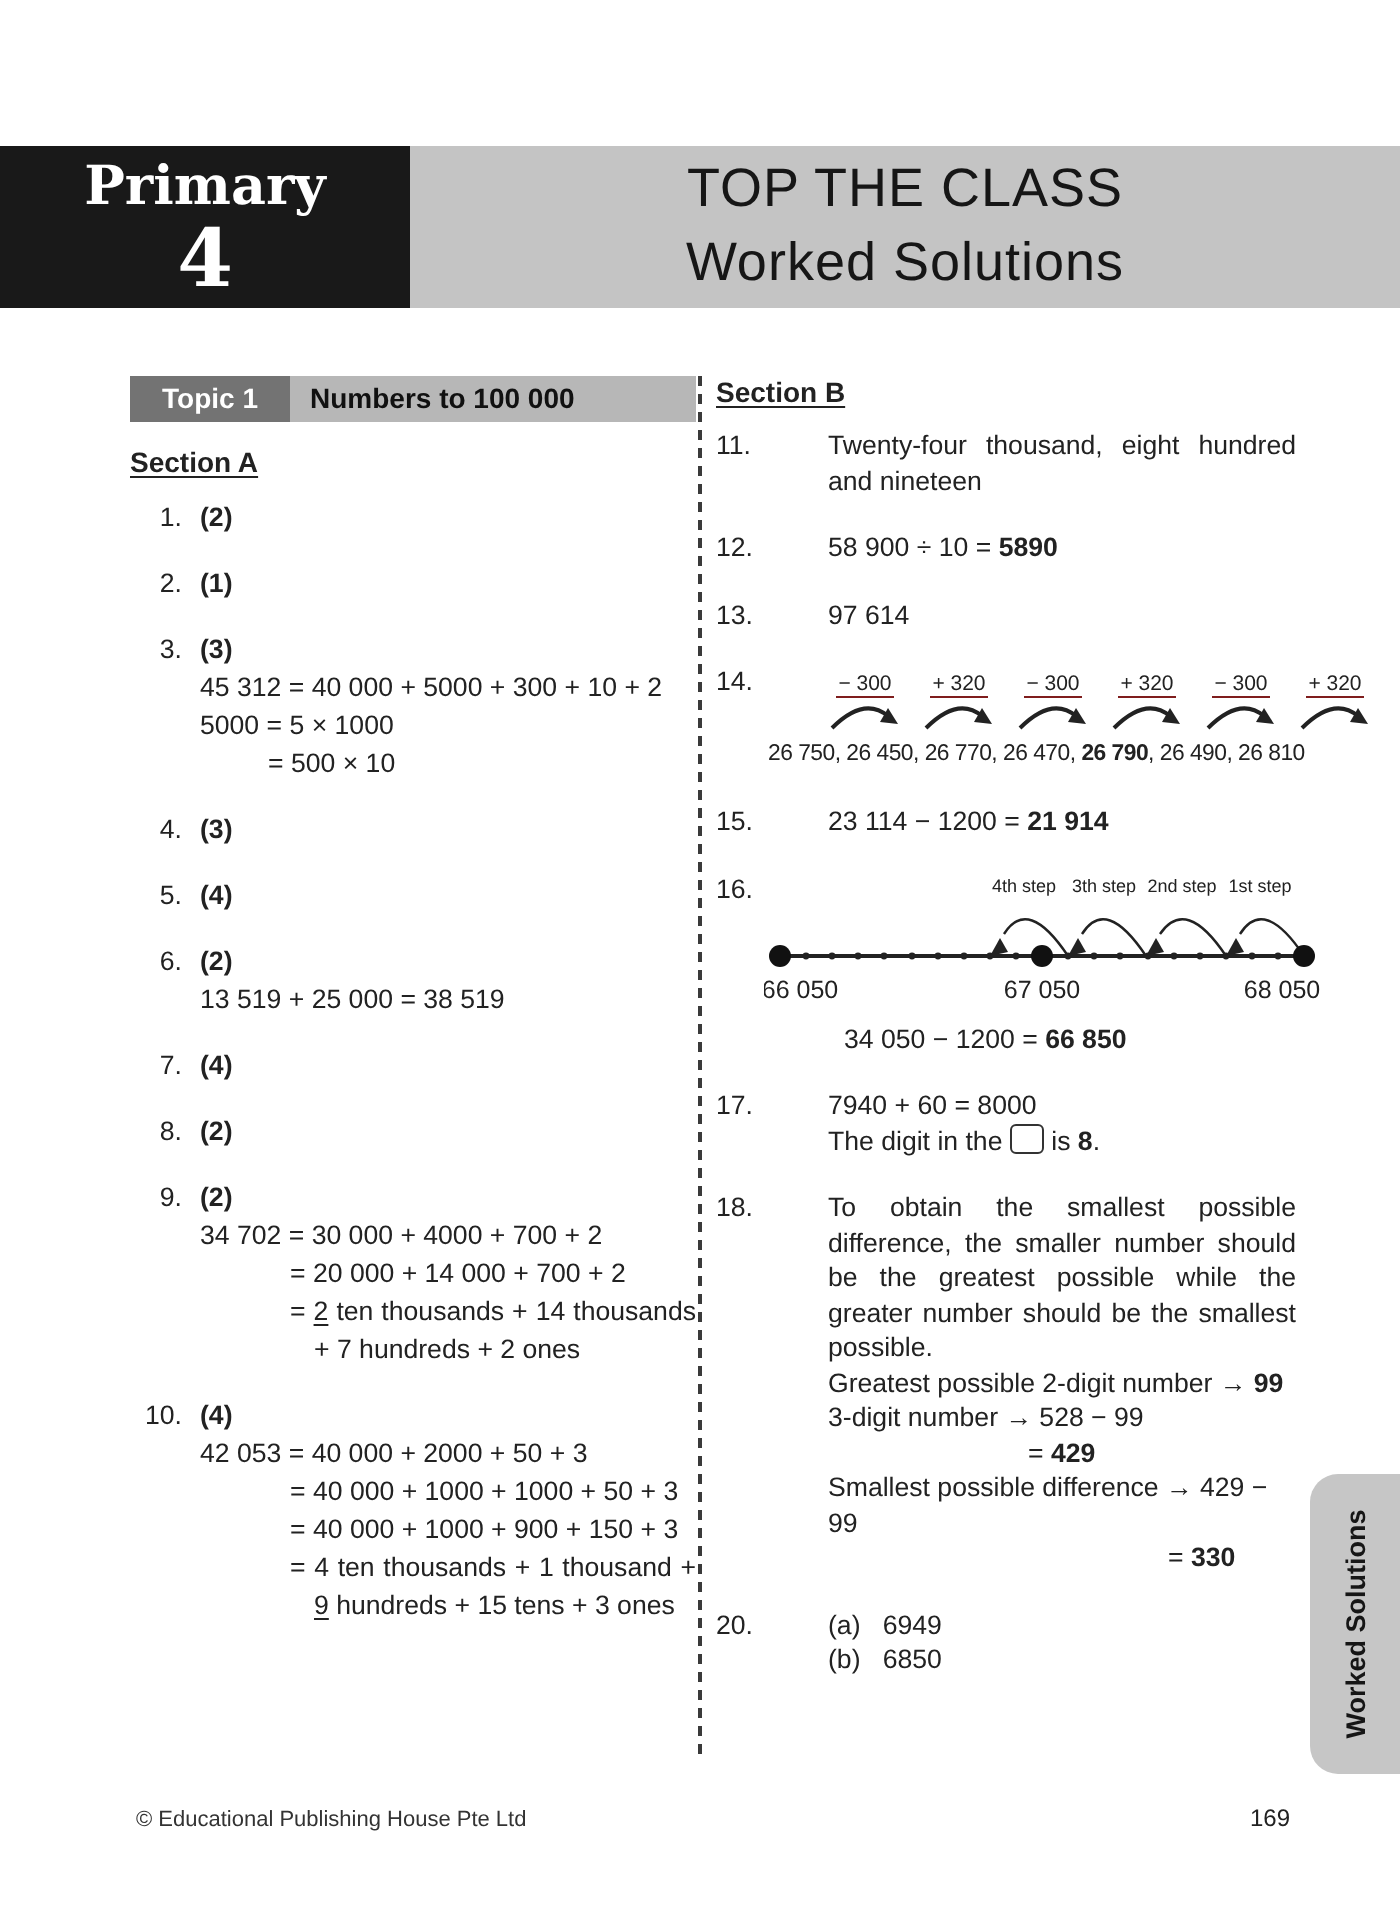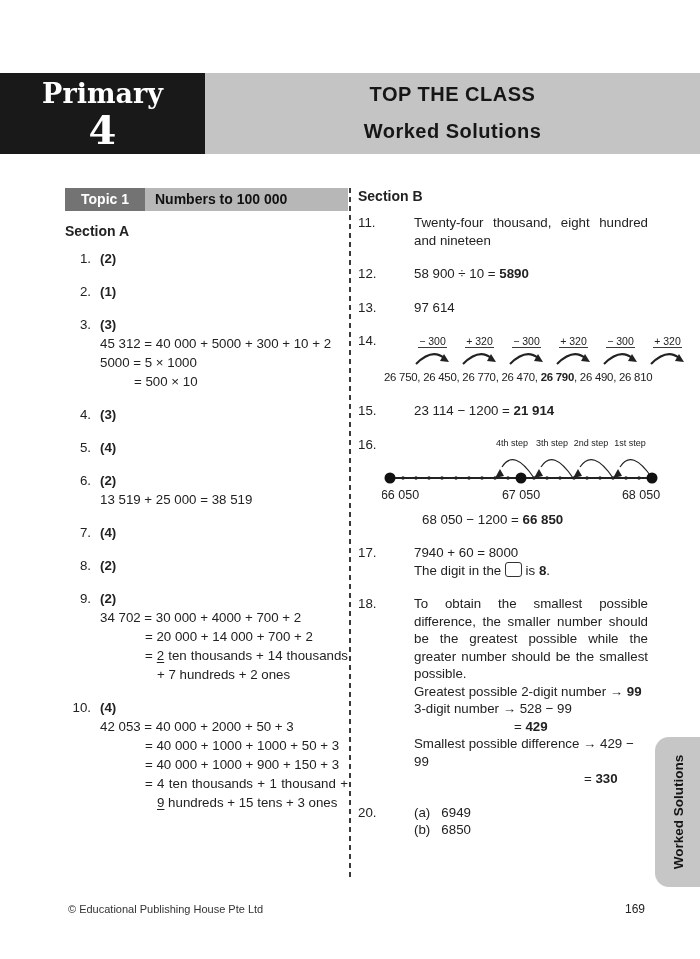--- a/index.html
+++ b/index.html
@@ -5,37 +5,37 @@
   html,body { margin:0; padding:0; background:#fff; }
   .page { position:relative; width:700px; height:959px; background:#ffffff;
           font-family:"Liberation Sans",sans-serif; color:#222; overflow:hidden; }
 
   
   .header { position:absolute; top:73px; left:0; width:700px; height:81px; display:flex; }
   .primary-box { width:205px; background:#191919; color:#fff; text-align:center; padding-top:5px; box-sizing:border-box; }
   .primary-label { font-family:"DejaVu Serif",serif; font-weight:bold; font-size:27px; line-height:31px; }
   .grade { font-family:"DejaVu Serif",serif; font-weight:bold; font-size:40px; line-height:42px; }
   .title-box { flex:1; background:#c4c4c4; text-align:center; color:#161616; padding-top:3px; box-sizing:border-box; }
-  .title-line { font-size:20px; font-weight:bold; line-height:37px; letter-spacing:0.5px; }
+  .title-line { font-size:27px; font-weight:normal; line-height:37px; letter-spacing:0.5px; }
 
   
   .content { position:absolute; top:188px; left:65px; width:583px; display:flex; align-items:stretch; }
   .col-left { width:283px; flex:none; }
   .divider { flex:none; width:2px; margin-left:1px; min-height:692px;
              background-image:repeating-linear-gradient(to bottom,#3a3a3a 0 5px,transparent 5px 9px); }
   .col-right { flex:1; padding-left:7px; min-width:0; }
 
   
   .topic-bar { display:flex; height:23px; margin-bottom:12px; }
   .topic-tag { width:80px; background:#737373; color:#fff; font-weight:bold; font-size:14px;
                line-height:23px; text-align:center; }
   .topic-title { flex:1; background:#b7b7b7; color:#111; font-weight:bold; font-size:14px;
                  line-height:23px; padding-left:10px; }
 
-  .section-title { font-weight:bold; font-size:14px; 
+  .section-title { font-weight:bold; font-size:14px; text-decoration:underline;
                    text-underline-offset:2px; margin:2px 0 10px 0; }
   .col-right .section-title { margin-top:0; }
 
   
   .q { display:flex; margin-bottom:14px; font-size:13.3px; line-height:19px; }
   .qn { flex:none; width:26px; text-align:right; margin-right:9px; }
   .qb { flex:1; min-width:0; }
   .col-right .q { margin-bottom:16px; line-height:17.5px;gap:24px; }
   .col-right .qn { width:23px; text-align:left; margin-right:9px; }
   .ans { font-weight:bold; }
@@ -301,21 +301,21 @@
               <circle cx="8" cy="42" r="5.5"></circle>
                 <circle cx="139" cy="42" r="5.5"></circle>
                 <circle cx="270" cy="42" r="5.5"></circle>
             </g>
             <g>
               <text x="18" y="63" font-size="12.5" text-anchor="middle">66 050</text>
               <text x="139" y="63" font-size="12.5" text-anchor="middle">67 050</text>
               <text x="259" y="63" font-size="12.5" text-anchor="middle">68 050</text>
             </g>
           </svg>
-          <div class="nl-eq"><span>68 050 − 1200 = </span><span class="b">66 850</span></div>
+          <div class="nl-eq"><span>34 050 − 1200 = </span><span class="b">66 850</span></div>
         </div>
       </div>
 
       <div class="q">
         <span class="qn">17.</span>
         <div class="qb">
           <div>7940 + 60 = 8000</div>
           <div><span>The digit in the </span><span class="digit-box"></span><span> is </span><span class="b">8</span><span>.</span></div>
         </div>
       </div>

